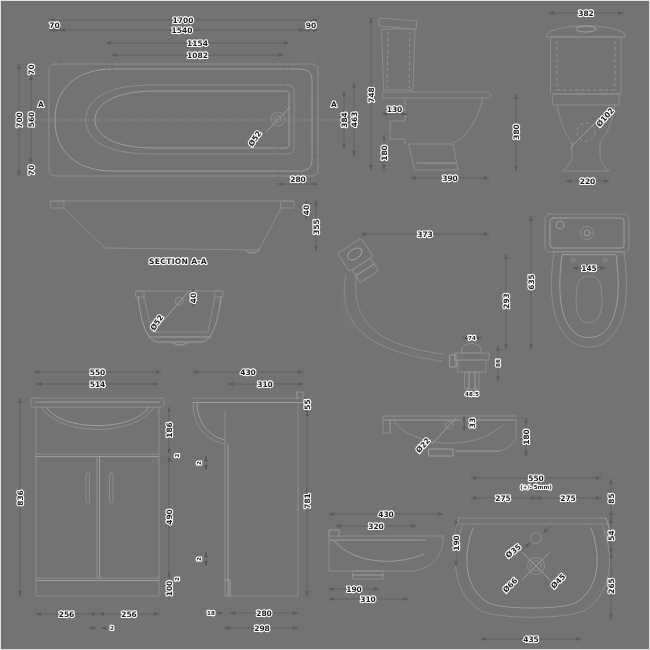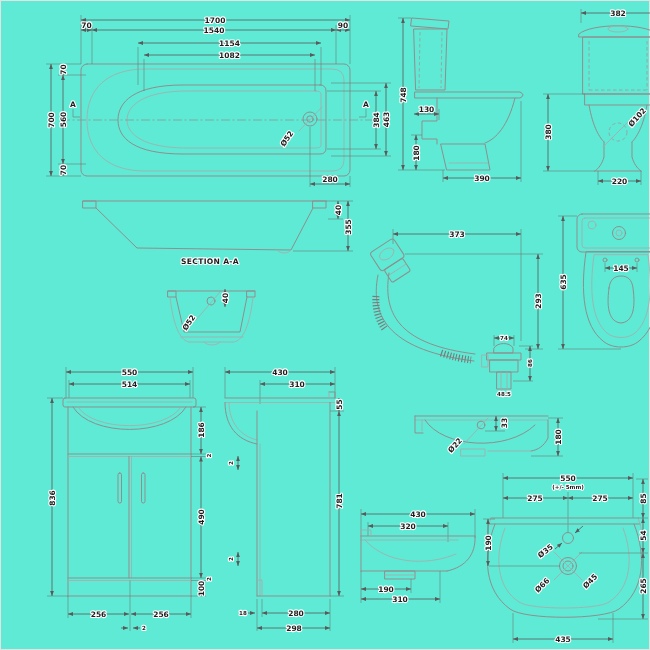--- a/index.html
+++ b/index.html
@@ -1,16 +1,16 @@
 <!DOCTYPE html>
 <html><head>
 <meta charset="utf-8">
 <style>
   html,body{margin:0;padding:0;background:#fff;}
-  .sheet{width:650px;height:650px;background:#5eead4;border:1px solid #e3e3e3;box-sizing:border-box;position:relative;font-family:"DejaVu Sans","Liberation Sans",sans-serif;padding-left:32px;}
+  .sheet{width:650px;height:650px;background:#737373;border:1px solid #e3e3e3;box-sizing:border-box;position:relative;font-family:"DejaVu Sans","Liberation Sans",sans-serif;}
   svg{display:block;}
   .geo{fill:none;stroke:#8f8f8f;stroke-width:1;stroke-linejoin:round;stroke-linecap:round;}
   .geo2{fill:none;stroke:#aaaaaa;stroke-width:.8;stroke-linejoin:round;stroke-linecap:round;}
   .dsh{fill:none;stroke:#9c9c9c;stroke-width:.8;stroke-dasharray:3.5 2.5;}
   .cl{fill:none;stroke:#8f8f8f;stroke-width:.7;stroke-dasharray:9 2.5 2 2.5;}
   .dim{fill:none;stroke:#5a5a5a;stroke-width:.8;marker-start:url(#ar);marker-end:url(#ar);}
   .dim1{fill:none;stroke:#5a5a5a;stroke-width:.8;marker-end:url(#ar);}
   .ext{fill:none;stroke:#6e6e6e;stroke-width:.55;}
   .hatch{fill:none;stroke:#7a7a7a;stroke-width:7;stroke-dasharray:1.1 1.9;}
   text{font-family:"DejaVu Sans","Liberation Sans",sans-serif;font-weight:bold;fill:#1c1c1c;

